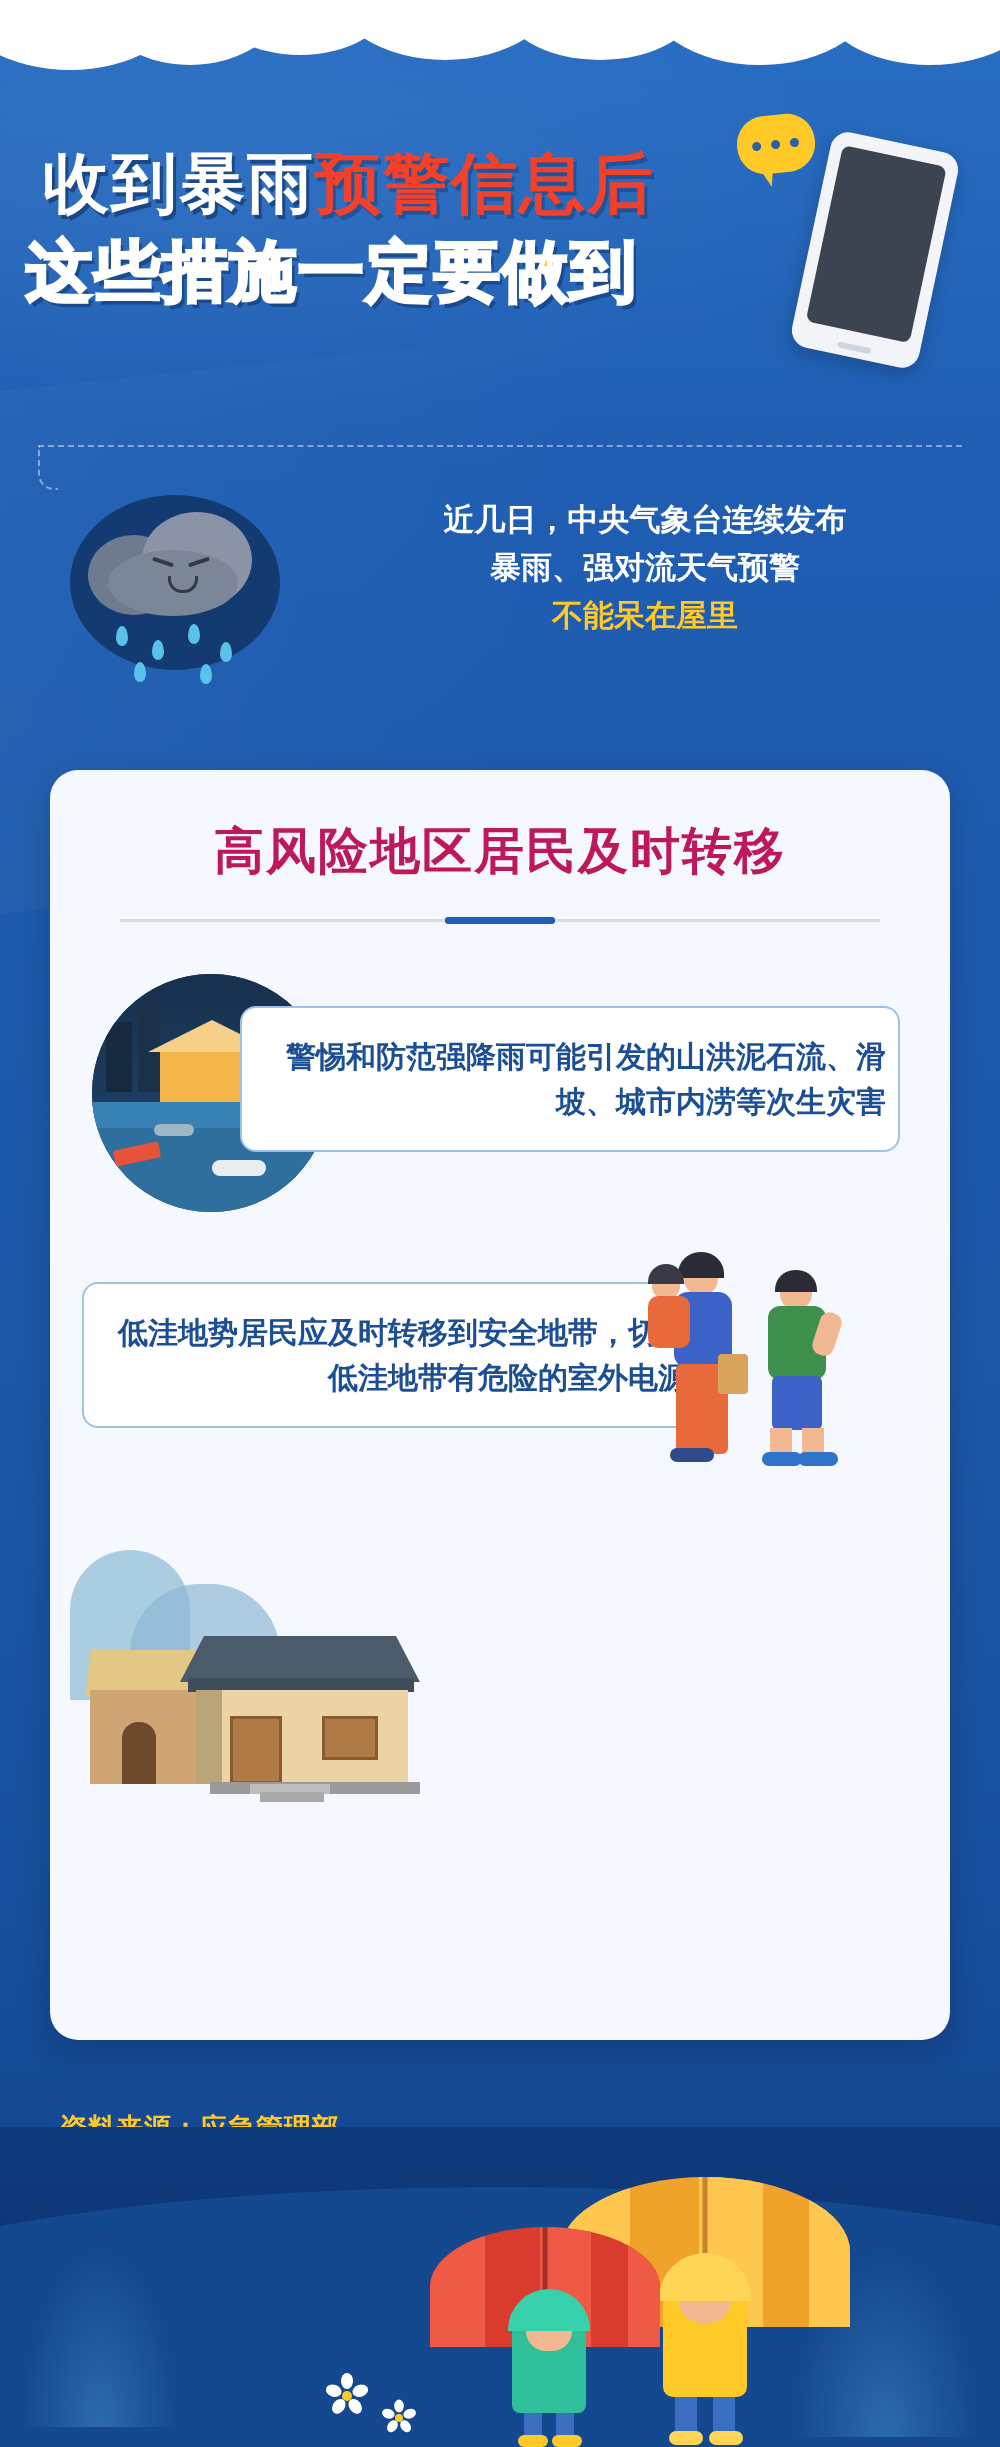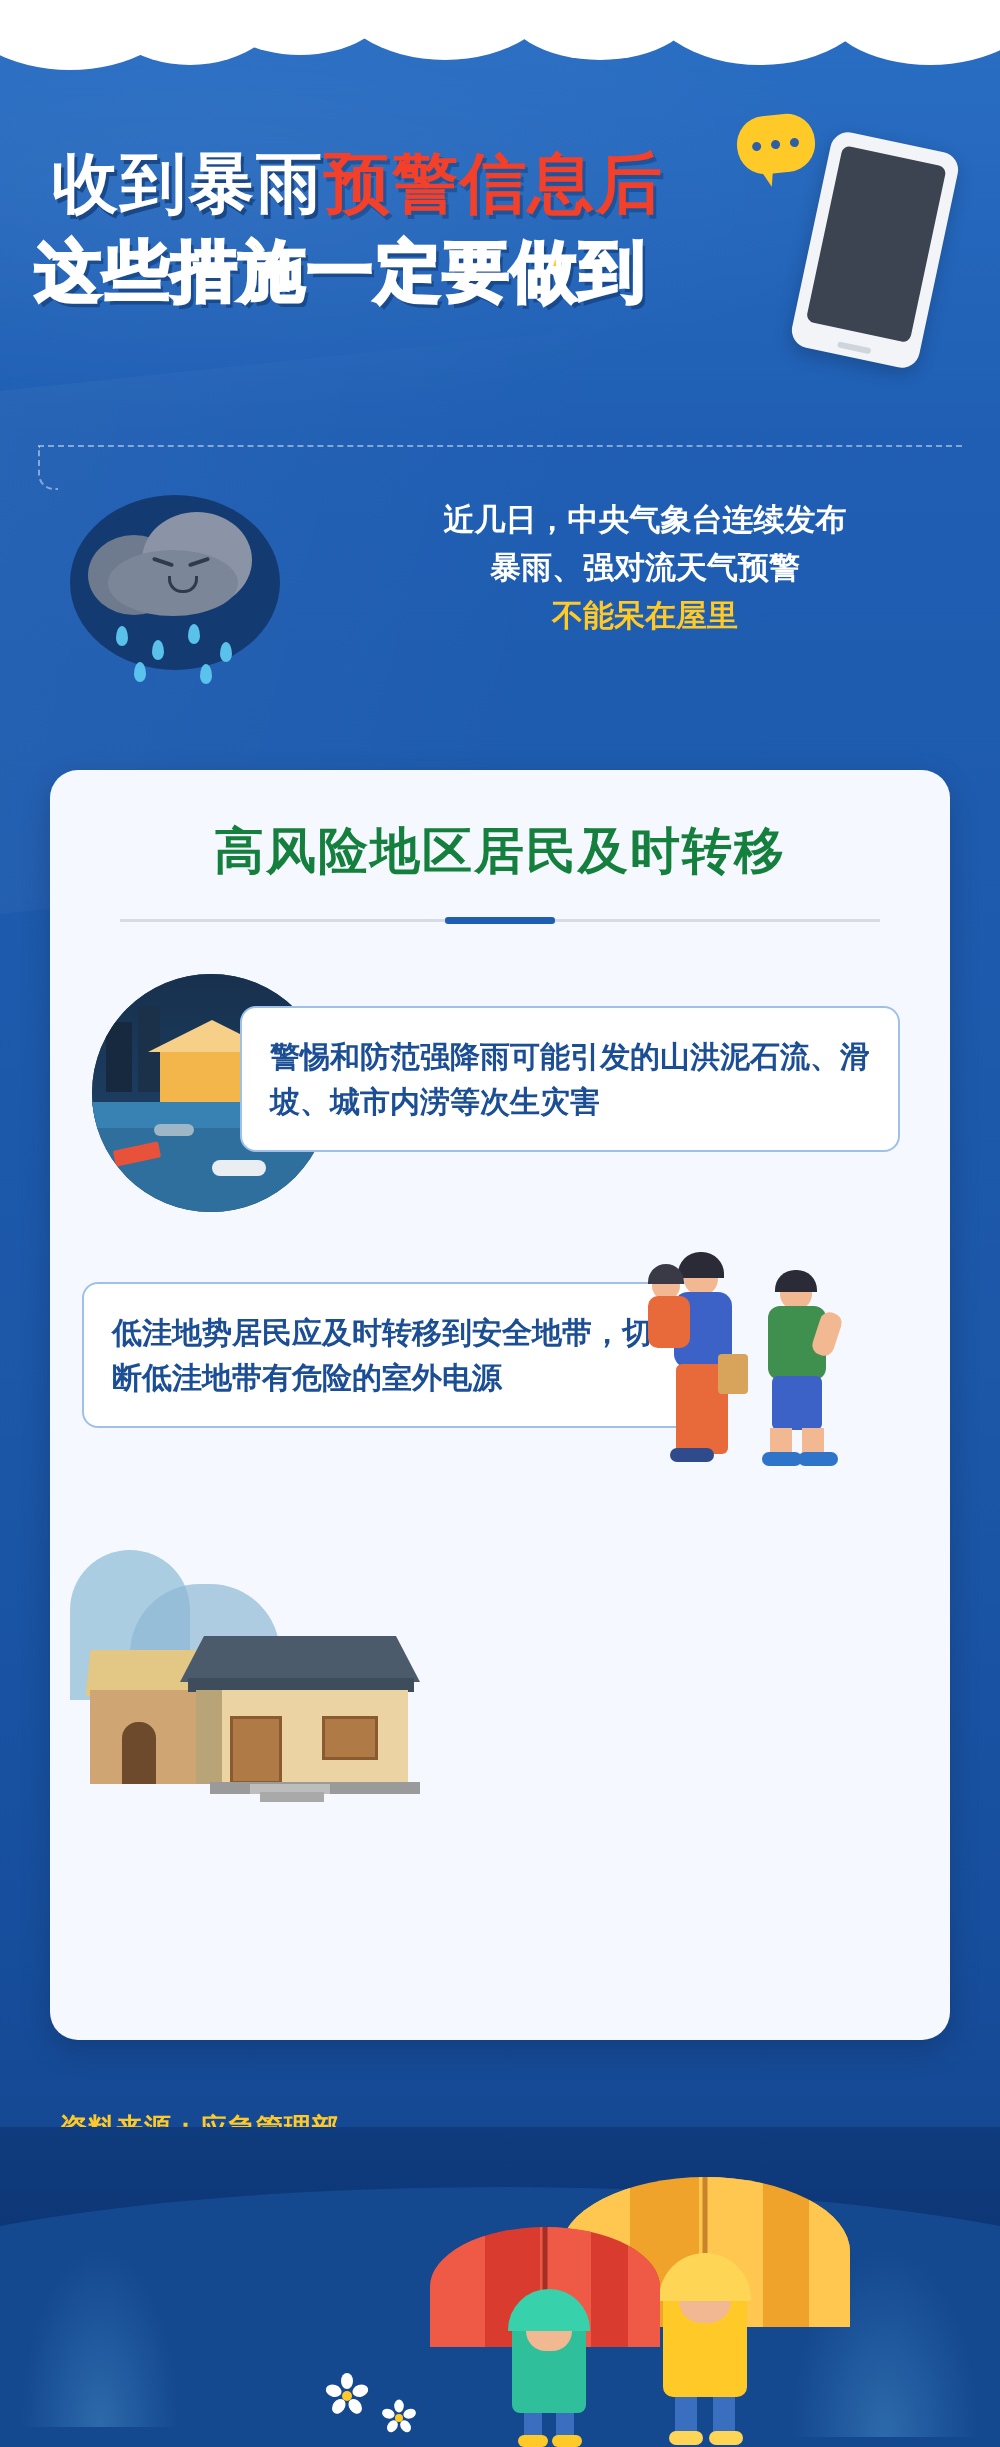--- a/index.html
+++ b/index.html
@@ -24,21 +24,21 @@
   .bg-diag{
     position:absolute;top:340px;left:-120px;width:1240px;height:520px;
     background:linear-gradient(110deg, rgba(255,255,255,.045) 0%, rgba(255,255,255,0) 55%);
     transform:rotate(-6deg);
     pointer-events:none;
   }
   
   .clouds{position:absolute;top:0;left:0;width:1000px;height:140px;}
   .cloud{position:absolute;background:#fff;border-radius:50%;}
   
-  .header{position:absolute;top:150px;left:12px;width:922px;}
+  .header{position:absolute;top:150px;left:3px;width:922px;}
   .title-line1{
     margin-left:40px;
     font-size:66px;
     font-weight:bold;
     letter-spacing:2px;
     line-height:1;
     white-space:nowrap;
   }
   .t-white{color:#ffffff;text-shadow:3px 4px 0 rgba(10,40,90,.55);}
   .t-red{color:#f2402a;text-shadow:3px 4px 0 rgba(10,40,90,.35);}
@@ -136,46 +136,47 @@
     width:900px;height:1270px;
     background:#f5f9ff;
     border-radius:28px;
     box-shadow:0 10px 30px rgba(0,0,0,.18);
   }
   .card-title{
     margin-top:48px;
     text-align:center;
     font-size:50px;
     font-weight:bold;
-    color:#15803d;
+    color:#be185d;
     letter-spacing:2px;
   }
   .card-rule{
     position:relative;
     margin:34px auto 0;
     width:760px;height:3px;
     background:#d5dce8;
   }
   .card-rule:after{
     content:"";position:absolute;left:50%;top:-2px;transform:translateX(-50%);
     width:110px;height:7px;background:#1f5eb3;border-radius:3px;
   }
 
   
   .row{position:relative;width:900px;}
   .bubble-box{
     border:2px solid #9fc0e8;
     background:#ffffff;
     border-radius:16px;
-    padding:26px 28px;
+    padding:26px 12px;
     font-size:30px;
     line-height:1.5;
     color:#1b4e94;
     font-weight:bold;
     box-sizing:border-box;
+    text-align:right;
   }
 
   
   .r1-img{
     position:absolute;left:42px;top:0;width:238px;height:238px;border-radius:50%;
     background:#1d3f63;overflow:hidden;
   }
   .r1-box{position:absolute;left:190px;top:32px;width:660px;}
   
   .r2-box{position:absolute;left:32px;top:18px;width:620px;}

